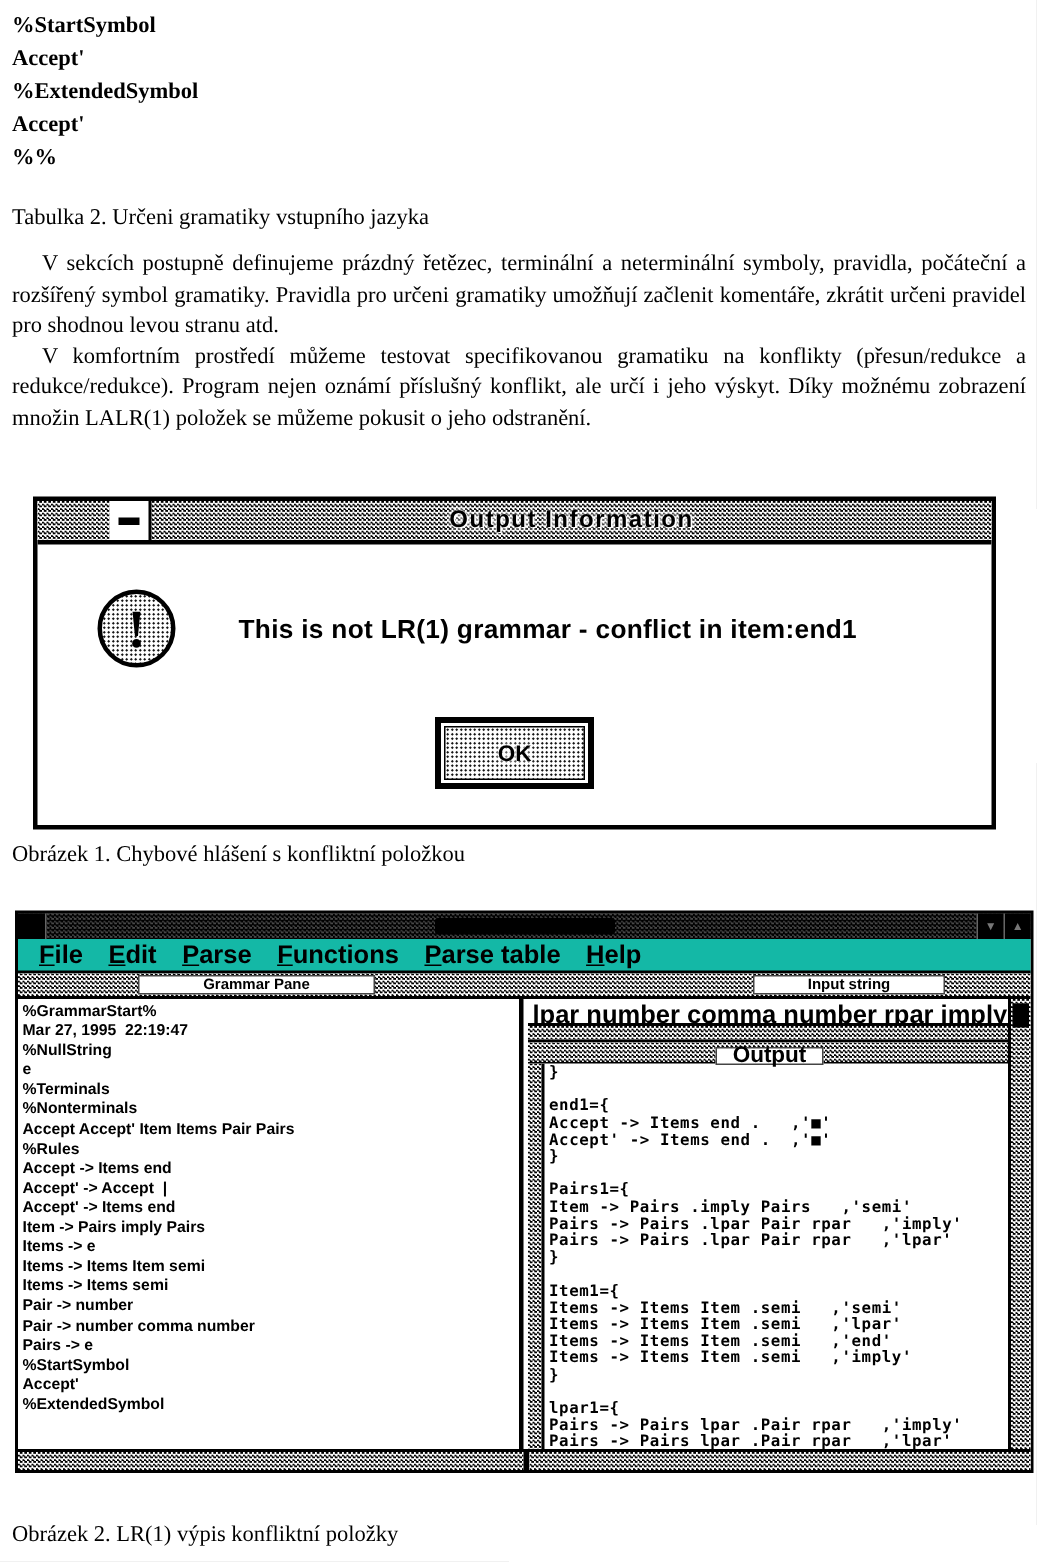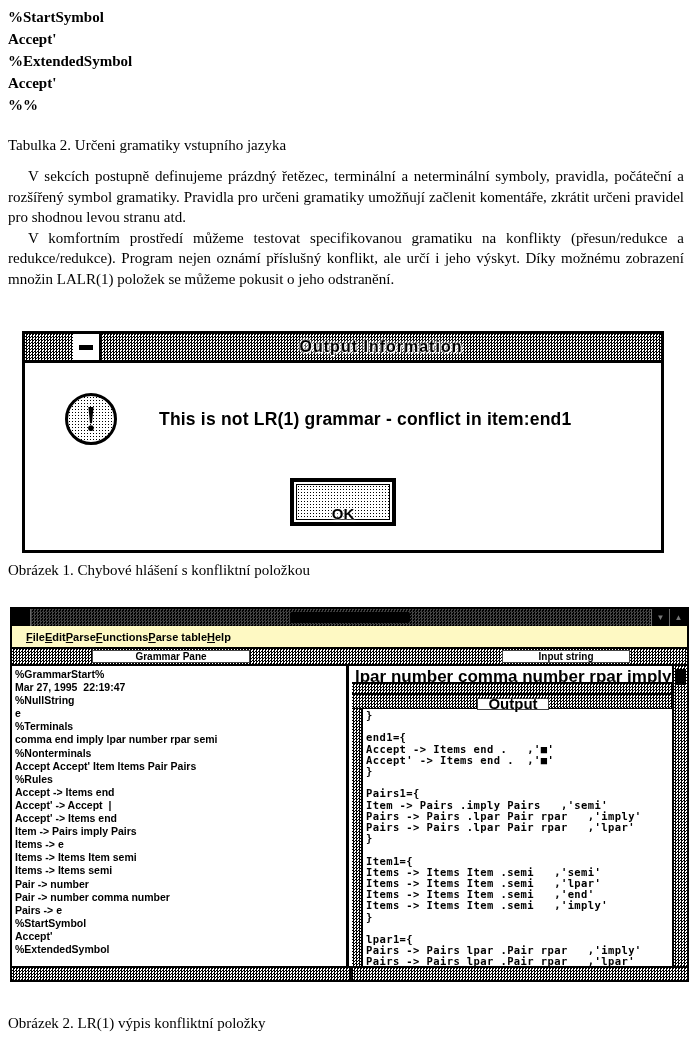--- a/index.html
+++ b/index.html
@@ -37,35 +37,35 @@
   .dlg-title{flex:1;text-align:center;font-weight:bold;font-size:16px;letter-spacing:1px;color:#000;
              text-shadow:0 0 3px #fff,0 0 5px #fff,1px 1px 0 #fff;}
   .dlg-body{display:flex;align-items:center;gap:42px;padding:30px 10px 0 40px;}
   .excl-icon{width:46px;height:46px;border-radius:50%;border:3px solid #000;flex:0 0 auto;
              display:flex;align-items:center;justify-content:center;
              font-family:"Liberation Serif",serif;font-weight:bold;font-size:36px;line-height:1;}
   .dlg-msg{font-weight:bold;font-size:17.5px;letter-spacing:0.2px;}
   .ok-btn{position:absolute;left:50%;transform:translateX(-50%);bottom:24px;
           width:98px;height:40px;border:4px solid #000;box-shadow:inset 0 0 0 2px #fff,inset 0 0 0 3px #000;
           font-family:"Liberation Sans",sans-serif;font-weight:bold;font-size:15px;color:#000;
-          display:flex;align-items:flex-end;justify-content:center;cursor:pointer;}
+          display:flex;align-items:center;justify-content:center;cursor:pointer;}
   .ok-btn span{text-shadow:0 0 3px #fff,0 0 4px #fff;}
 
   
   .appwin{position:absolute;left:10px;top:607px;width:675px;height:371px;
           border:2px solid #000;background:#fff;font-family:"Liberation Sans",sans-serif;}
   .win-titlebar{position:relative;height:17px;display:flex;align-items:center;}
   .win-sysbox{width:18px;height:17px;background:#000;border-right:1px solid #666;flex:0 0 auto;}
   .win-title-blob{position:absolute;left:50%;top:3px;transform:translateX(-50%);
                   width:120px;height:11px;background:#000;border-radius:2px;}
   .win-btns{margin-left:auto;display:flex;}
   .win-btn{width:17px;height:17px;background:#000;border-left:1px solid #666;color:#777;
            font-size:8px;line-height:17px;text-align:center;}
-  .menubar{height:21px;background:#fef9c3;border-bottom:2px solid #000;display:flex;align-items:center;
-           padding-left:14px;font-weight:bold;font-size:11px;}
+  .menubar{height:21px;background:#14b8a6;border-bottom:2px solid #000;display:flex;align-items:center;
+           gap:17px;padding-left:14px;font-weight:bold;font-size:17px;}
   .menu-item{white-space:pre;cursor:pointer;}
   .menu-item::first-letter{text-decoration:underline;}
   .paneheaders{position:relative;height:15px;border-bottom:2px solid #000;}
   .pane-label{background:#fff;border:1px solid #444;font-weight:bold;font-size:10px;
               line-height:11px;padding:0 8px;white-space:nowrap;}
   .lbl-grammar{position:absolute;left:80px;top:1px;width:140px;text-align:center;}
   .lbl-input{position:absolute;left:490px;top:1px;width:110px;text-align:center;}
 
   .grammar-pane{position:absolute;left:0;top:57px;width:337px;height:300px;overflow:hidden;
                 border-right:3px solid #000;padding:2px 0 0 3px;box-sizing:border-box;}
@@ -153,21 +153,20 @@
       <span class="pane-label lbl-grammar">Grammar Pane</span>
       <span class="pane-label lbl-input">Input string</span>
     </div>
 
     <div class="grammar-pane">
         <div class="g-line">%GrammarStart%</div>
         <div class="g-line">Mar 27, 1995  22:19:47</div>
         <div class="g-line">%NullString</div>
         <div class="g-line">e</div>
         <div class="g-line">%Terminals</div>
-        <div class="g-line">comma end imply lpar number rpar semi</div>
         <div class="g-line">%Nonterminals</div>
         <div class="g-line">Accept Accept' Item Items Pair Pairs</div>
         <div class="g-line">%Rules</div>
         <div class="g-line">Accept -&gt; Items end</div>
         <div class="g-line">Accept' -&gt; Accept  |</div>
         <div class="g-line">Accept' -&gt; Items end</div>
         <div class="g-line">Item -&gt; Pairs imply Pairs</div>
         <div class="g-line">Items -&gt; e</div>
         <div class="g-line">Items -&gt; Items Item semi</div>
         <div class="g-line">Items -&gt; Items semi</div>

